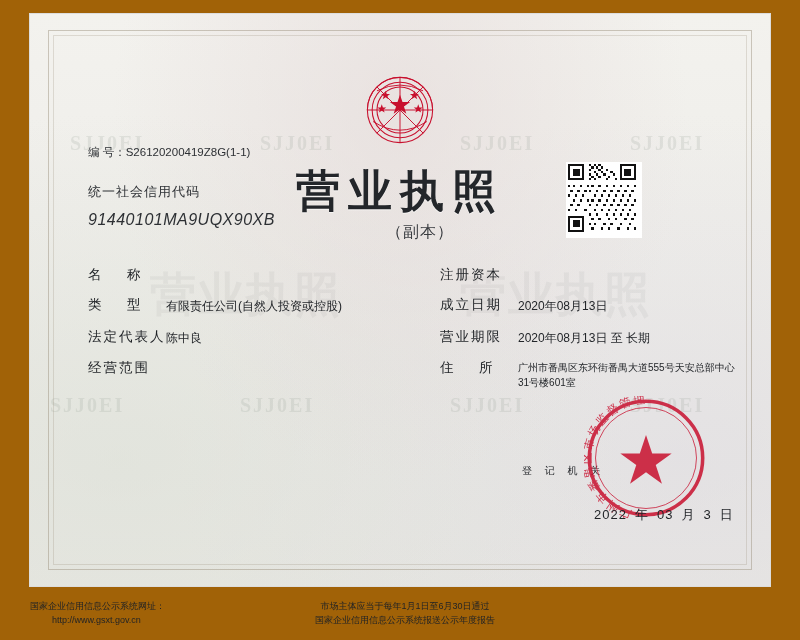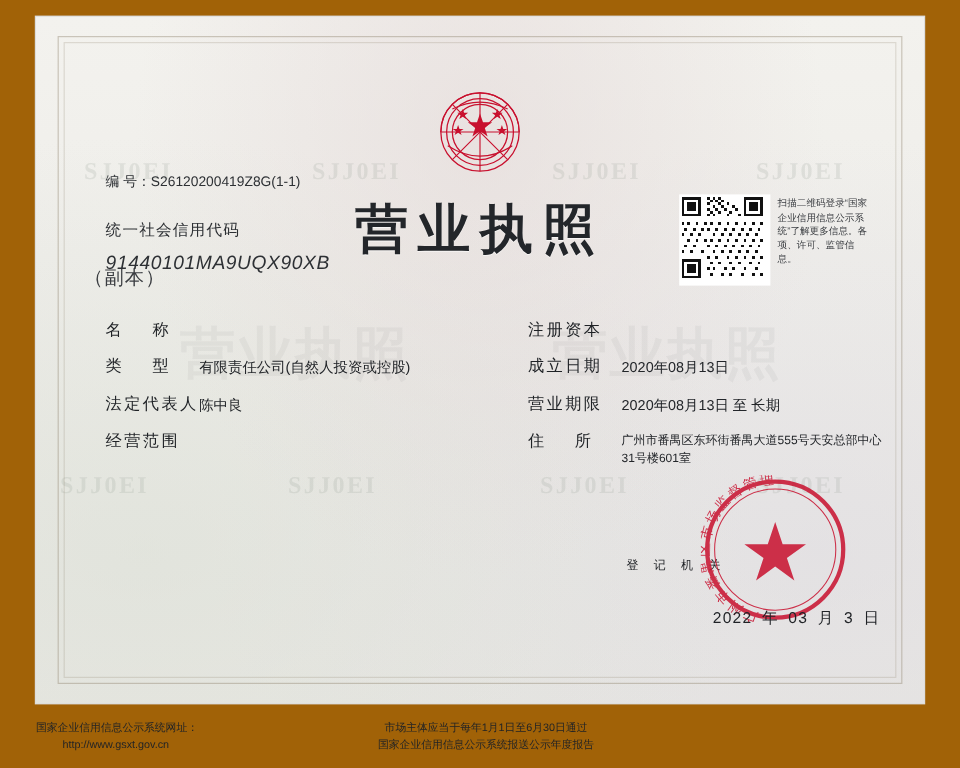--- a/index.html
+++ b/index.html
@@ -70,20 +70,21 @@
     font-family:"DejaVu Serif","Liberation Serif",serif;
     font-weight:bold;
     font-size:44px;
     letter-spacing:8px;
     color:#23262a;
     text-shadow:0 1px 0 rgba(255,255,255,.6);
   }
   .sub-title{
     position:absolute;
     left:0;right:0; top:208px;
+    text-align:center;
     font-size:16px;
     color:#3a3d41;
     letter-spacing:1px;
     margin-left:40px;
   }
   
   .codes{
     position:absolute;
     left:58px; top:128px;
     color:#2d3034;
@@ -360,21 +361,20 @@
             <rect x="26" y="25" width="1" height="1"></rect>
           <rect x="10" y="27" width="1" height="1"></rect>
             <rect x="14" y="27" width="1" height="1"></rect>
             <rect x="17" y="27" width="1" height="1"></rect>
           <rect x="21" y="27" width="1" height="1"></rect>
             <rect x="25" y="27" width="1" height="1"></rect>
             <rect x="28" y="27" width="1" height="1"></rect>
         </g>
       </svg>
     </div>
-    <div class="qr-note">扫描二维码登录“国家企业信用信息公示系统”了解更多信息。各项、许可、监管信息。</div>
 
     <div class="fields">
       <div class="col-left">
         <div class="field">
           <div class="lbl">名　称</div>
         </div>
         <div class="field">
           <div class="lbl">类　型</div>
           <div class="val">有限责任公司(自然人投资或控股)</div>
         </div>

